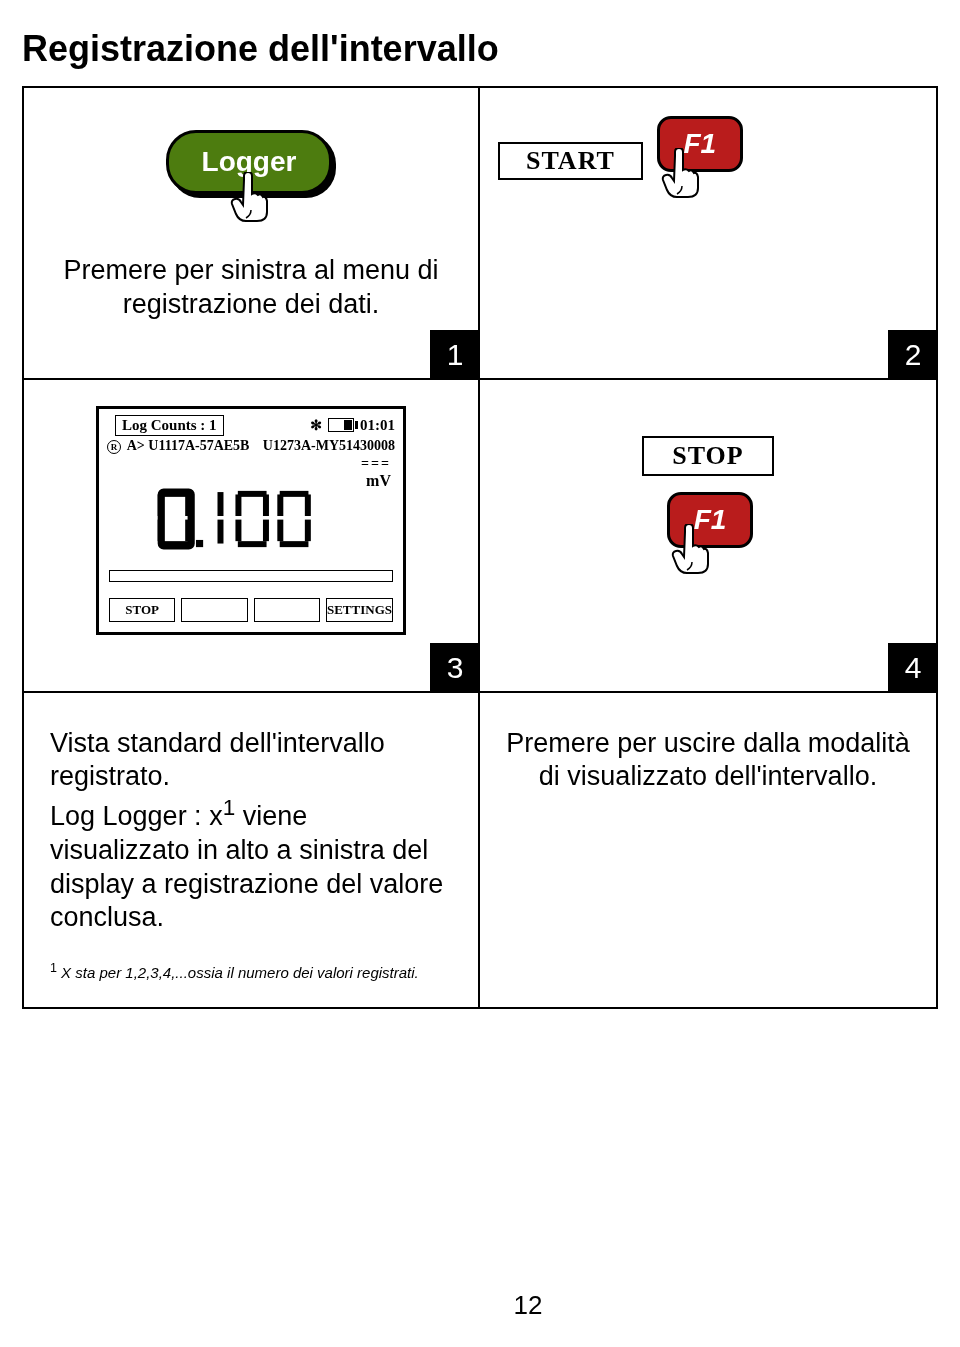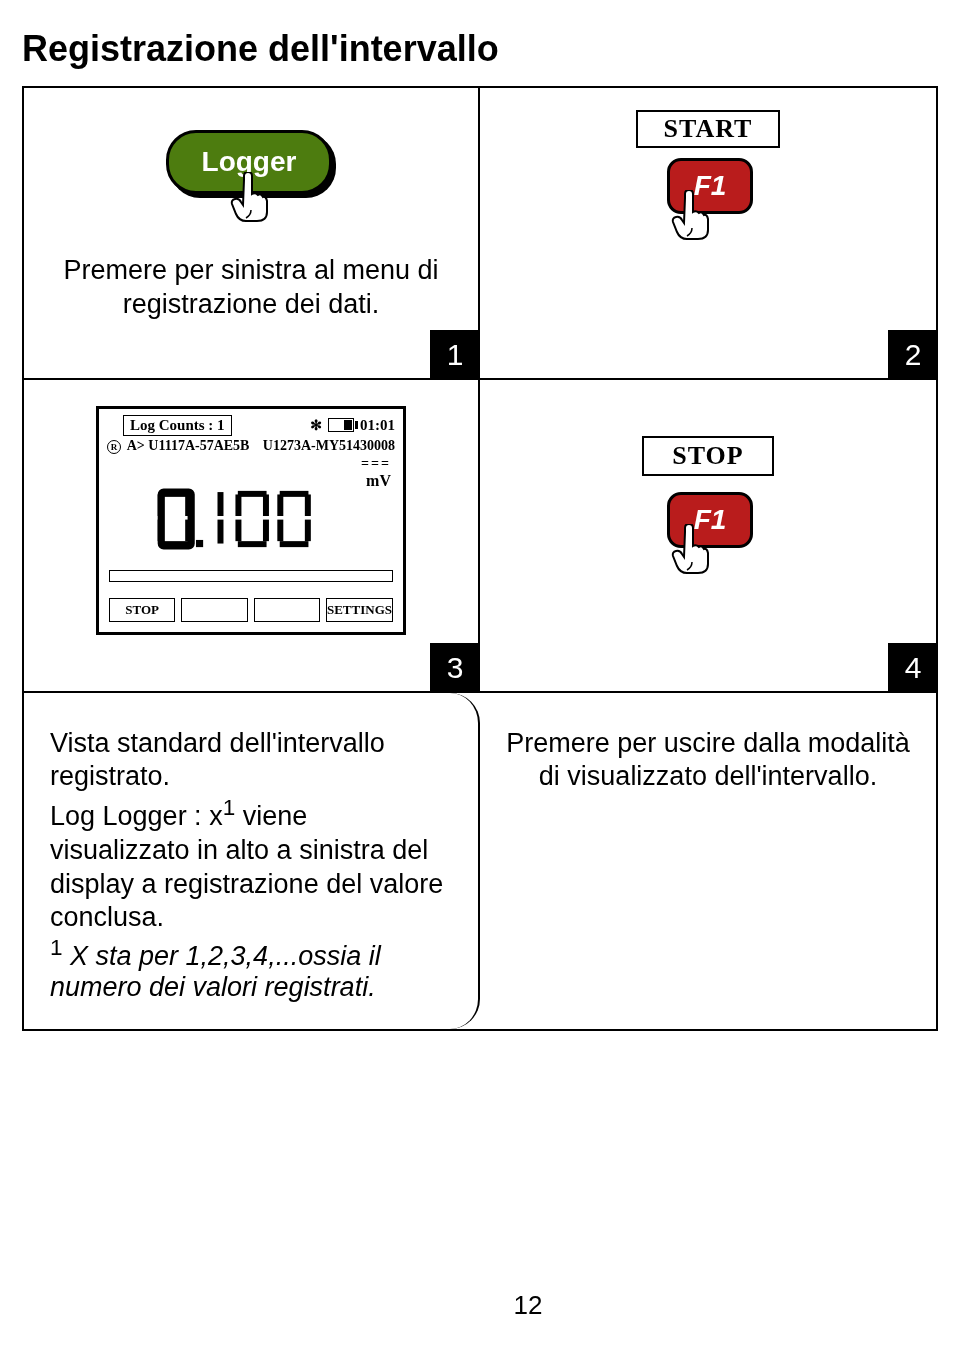--- a/index.html
+++ b/index.html
@@ -61,21 +61,22 @@
     font-size: 27px;
     line-height: 1.25;
     text-align: center;
     margin-top: 14px;
   }
   .caption.left-align { text-align: left; }
   .footnote {
     font-family: "Arial Narrow", Arial, sans-serif;
     font-stretch: condensed;
     font-style: italic;
-    font-size: 27px;
+    font-size: 15px;
+    margin-top: 26px;
   }
   .footnote sup { font-style: normal; }
   .page-number {
     position: absolute;
     bottom: 26px;
     left: 0;
     width: 100%;
     text-align: center;
     font-family: "Arial Narrow", Arial, sans-serif;
     font-stretch: condensed;
@@ -107,21 +108,21 @@
     position: absolute; top: 0; left: 0;
   }
   .finger {
     position: absolute;
     width: 38px; height: 50px;
     left: 64px; top: 42px;
   }
   .finger svg { width: 100%; height: 100%; display: block; }
 
   
-  .start-stack { display: flex; flex-direction: column; align-items: center; gap: 10px; }
+  .start-stack { display: flex; align-items: center; gap: 10px; margin-top: 6px; }
   .start-label, .stop-label {
     border: 2px solid #000;
     padding: 2px 26px;
     font-family: "Times New Roman", serif;
     font-weight: 700;
     font-size: 26px;
     letter-spacing: 1px;
   }
   .f1-wrap { position: relative; width: 90px; height: 90px; }
   .f1-key {
@@ -142,21 +143,21 @@
   
   .meter {
     width: 310px;
     border: 3px solid #000;
     margin: 6px auto 0;
     position: relative;
     box-sizing: border-box;
   }
   .meter-top {
     display: flex; justify-content: space-between; align-items: center;
-    padding: 6px 8px 2px 24px;
+    padding: 6px 8px 2px 16px;
     font-family: "Times New Roman", serif;
   }
   .log-counts {
     border: 1.5px solid #000;
     padding: 1px 6px;
     font-weight: 700;
     font-size: 15px;
   }
   .meter-clock {
     display: flex; align-items: center; gap: 6px;
@@ -218,21 +219,21 @@
     font-family: "Times New Roman", serif;
     font-weight: 700; font-size: 13px;
     display: flex; align-items: center; justify-content: center;
   }
 
   
   .stop-stack { display: flex; flex-direction: column; align-items: center; gap: 16px; margin-top: 36px; }
   .stop-label { padding: 3px 28px; }
 
   
-  .row3 .cell { padding: 20px 26px 26px 26px; min-height: 270px; border-radius: 30px; }
+  .row3 .cell { padding: 20px 26px 26px 26px; min-height: 270px; }
   .row2 .cell { min-height: 280px; }
   .row1 .cell { padding-top: 22px; min-height: 250px; }
 
 </style>
 </head>
 <body>
 
 <svg width="0" height="0" style="position:absolute">
   <symbol id="finger-sym" viewBox="0 0 38 50">
     <path d="M14 4 Q14 0 18 0 Q22 0 22 4 L22 22 Q25 20 28 23 Q31 21 33 25 Q36 24 37 29 L37 40 Q37 49 27 49 L16 49 Q9 49 6 42 L2 32 Q1 28 5 27 Q9 26 11 30 L13 33 L14 8 Z" fill="#fff" stroke="#000" stroke-width="2"></path>

